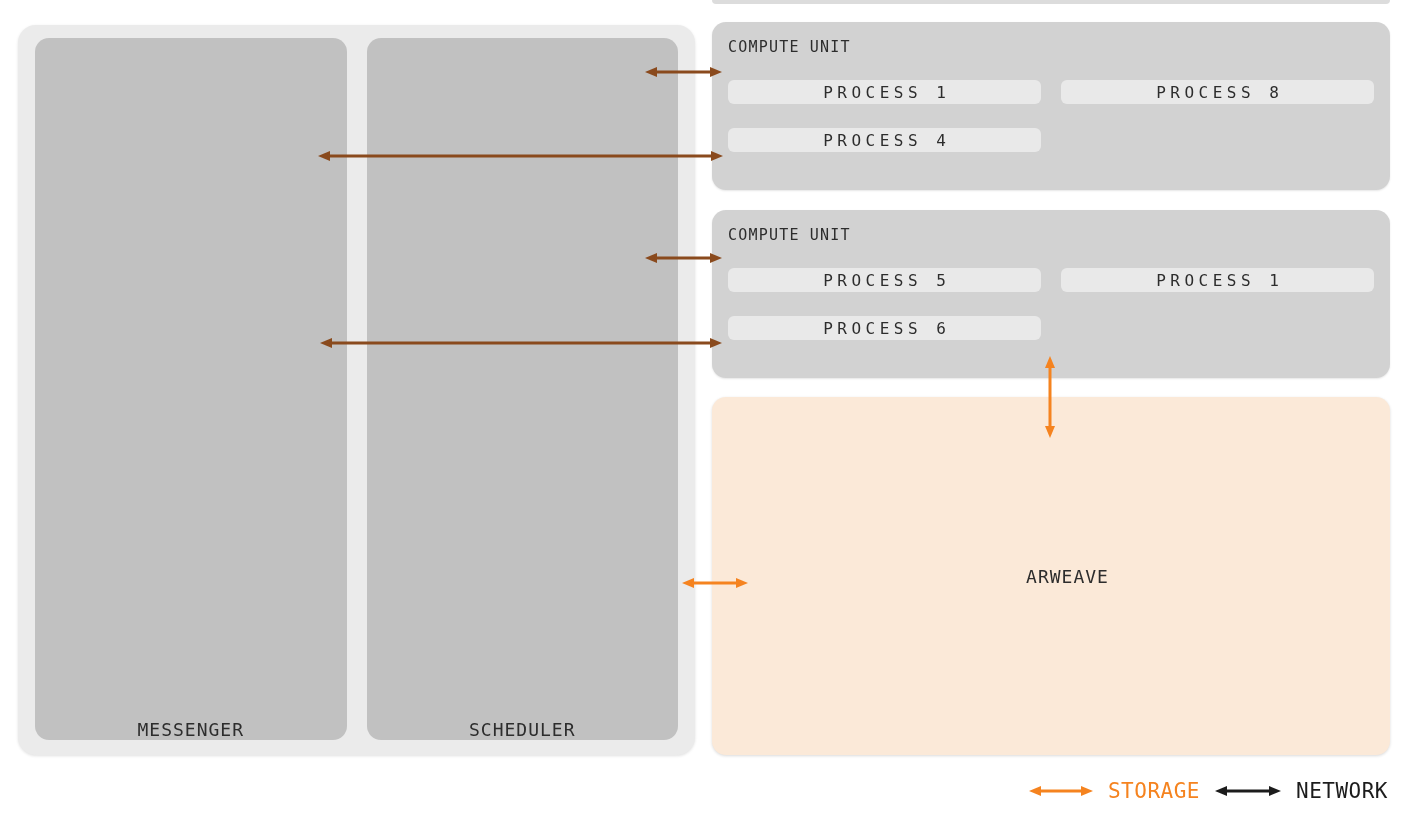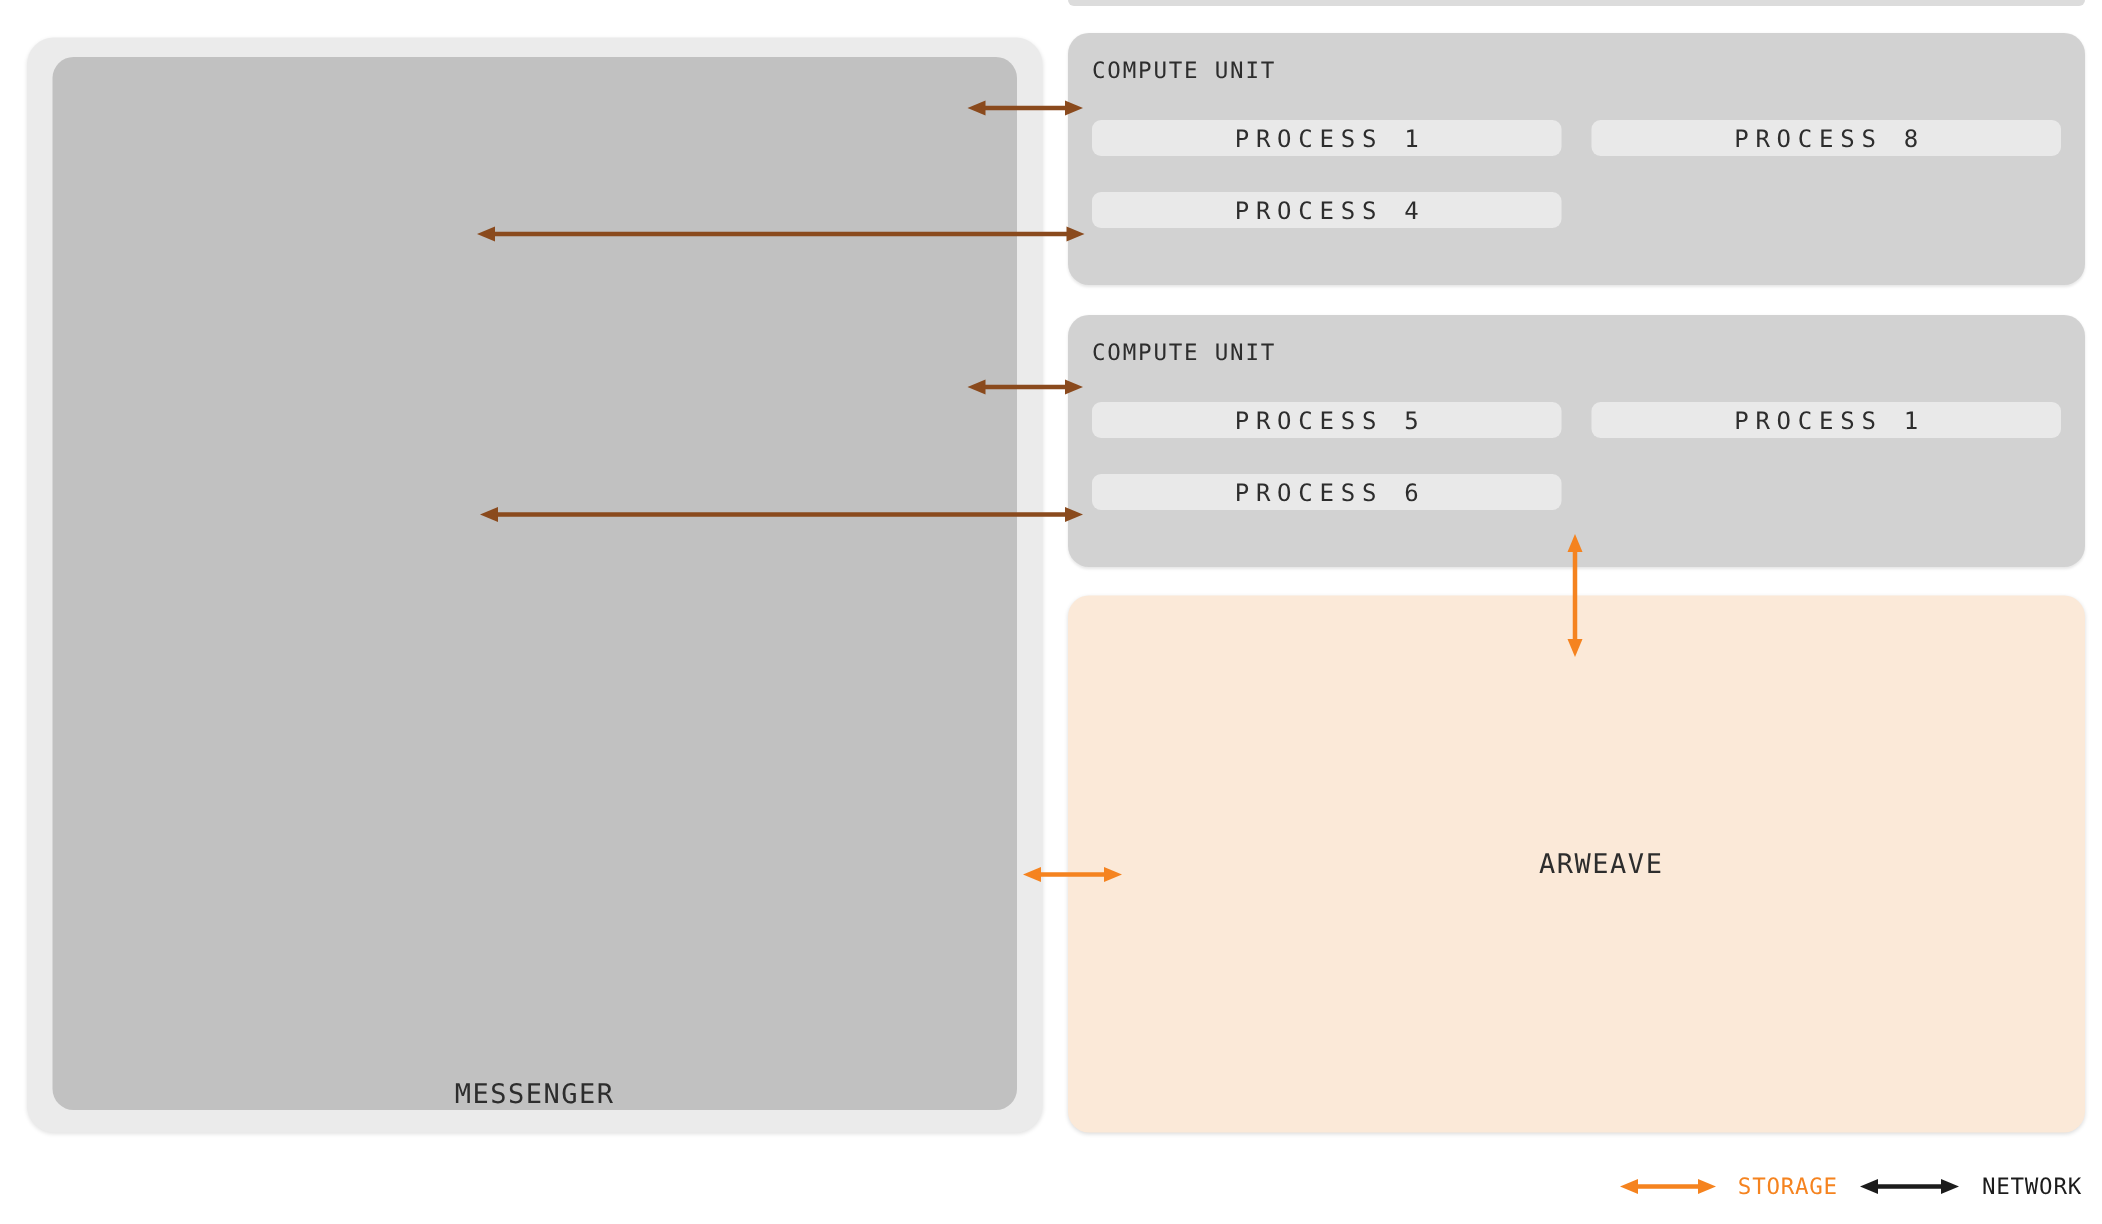--- a/index.html
+++ b/index.html
@@ -138,37 +138,40 @@
   .storage { color: var(--storage-orange, #f5831f); }
   .legend-network-color { color: var(--legend-network-black, #1c1c1c); }
 
   
   .legend {
     position: absolute;
     top: 781px; right: 13px; height: 20px;
     display: flex;
     align-items: center;
     gap: 15px;
-    font-size: 15px;
+    font-size: 21px;
     letter-spacing: 0.5px;
   }
   .legend .h-arrow { position: relative; display: inline-block; }
   .legend-label-storage { color: var(--storage-orange, #f5831f); }
   .legend-label-network { color: var(--legend-network-black, #1c1c1c); }
 </style>
 </head>
 <body>
 
 <div class="canvas">
 
   <div class="top-strip"></div>
 
   <div class="left-container">
     <div class="inner-box">
       <span class="big-label">MESSENGER</span>
+    </div>
+    <div class="inner-box">
+      <span class="big-label">SCHEDULER</span>
     </div>
   </div>
 
   <div class="compute-unit cu-1">
     <div class="cu-label">COMPUTE UNIT</div>
     <div class="process-grid">
       <div class="process-box">PROCESS 1</div>
       <div class="process-box">PROCESS 8</div>
       <div class="process-box">PROCESS 4</div>
     </div>

